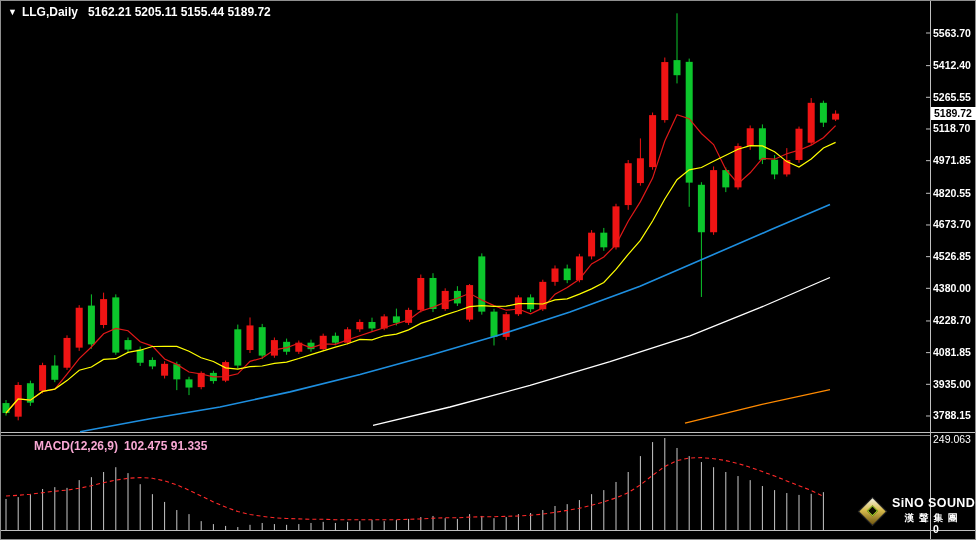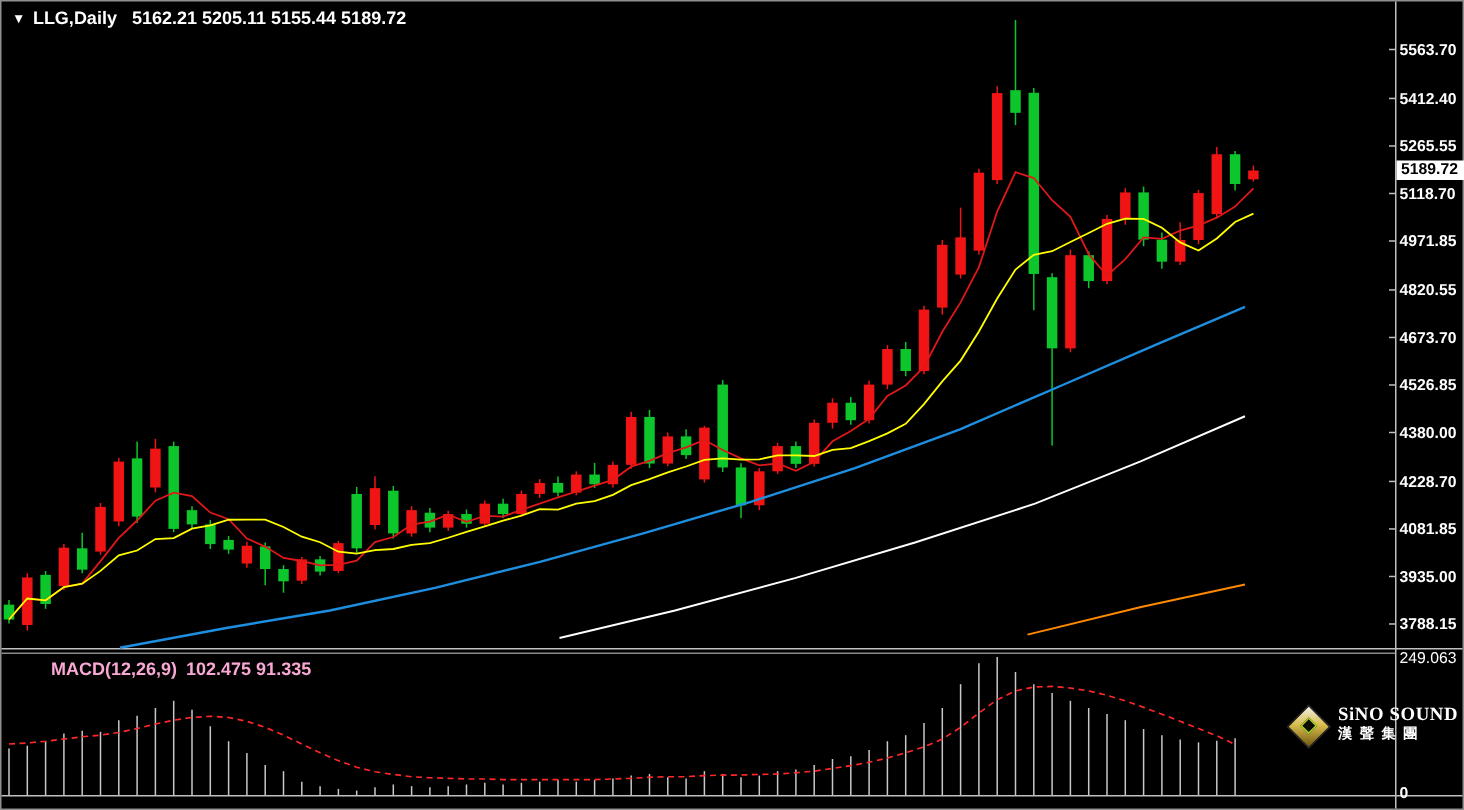--- a/index.html
+++ b/index.html
@@ -9,29 +9,29 @@
        white-space:nowrap;z-index:4;}
   .chart-title .tri{font-size:9px;margin-right:5px;position:relative;top:-1px;}
   .chart-title .ohlc{margin-left:10px;}
   .macd-title{position:absolute;left:8px;top:439px;color:#f9a8d4;font-size:12px;font-weight:bold;
        white-space:nowrap;z-index:4;margin-left:26px;}
   .macd-title .vals{margin-left:6px;}
   .price-tag{position:absolute;left:931px;top:107px;width:44px;height:13px;background:#fff;
        color:#000;font-size:10.5px;font-weight:bold;line-height:13px;padding-left:3px;z-index:5;}
   .macd-scale-top{position:absolute;left:933px;top:433px;color:#fff;font-size:10.5px;font-weight:normal;z-index:5;}
   .macd-scale-bottom{position:absolute;left:933px;top:523px;color:#fff;font-size:10.5px;font-weight:bold;z-index:6;}
-  .logo{position:absolute;left:862px;top:470px;display:flex;align-items:center;z-index:6;font-family:Liberation Serif, serif;}
+  .logo{position:absolute;left:862px;top:497px;display:flex;align-items:center;z-index:6;}
   .dia{position:relative;width:19px;height:19px;margin:3px 9px 0 0;transform:rotate(45deg);
        background:linear-gradient(135deg,#f2f2e4 0%,#d9bd4e 45%,#6e5510 100%);
        border:1px solid #2a2a2a;}
   .dia-in{position:absolute;left:5px;top:5px;width:6px;height:6px;background:#0c0c00;
        border:1px solid #a6d42a;}
   .brand{display:flex;flex-direction:column;line-height:1;}
   .brand-top{color:#fff;font-size:12.5px;font-weight:bold;letter-spacing:.4px;white-space:nowrap;}
-  .brand-bottom{color:#fff;font-size:9.5px;font-weight:bold;letter-spacing:5px;margin-top:3px;white-space:nowrap;}
+  .brand-bottom{color:#fff;font-size:9.5px;font-weight:bold;letter-spacing:5px;margin-top:3px;white-space:nowrap;text-align:center;}
   svg{position:absolute;left:0;top:0;}
 </style>
 </head>
 <body>
 
 <div class="win">
 
   <svg id="cv" width="976" height="540">
       <rect x="0.5" y="0.5" width="975" height="539" fill="none" stroke="#8f8f8f"></rect>
       <line x1="930.5" y1="1" x2="930.5" y2="539" stroke="#c0c0c0"></line>

